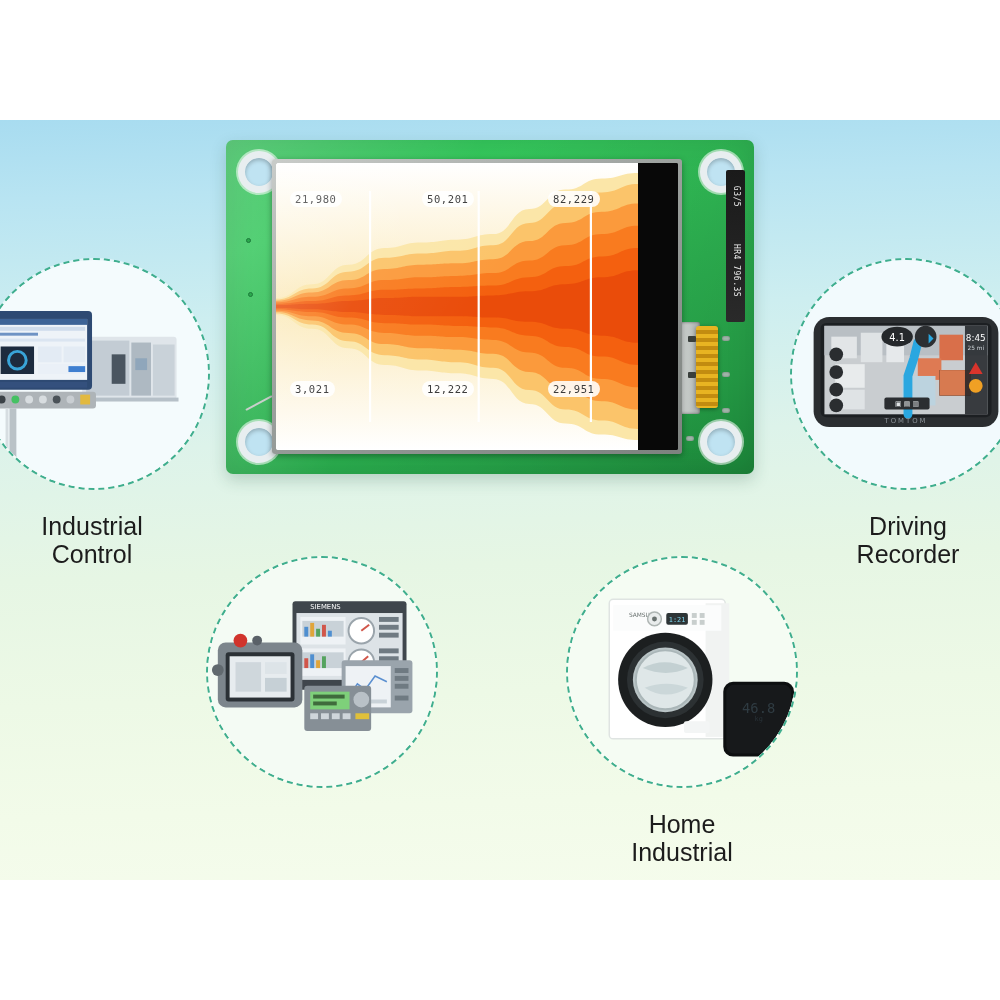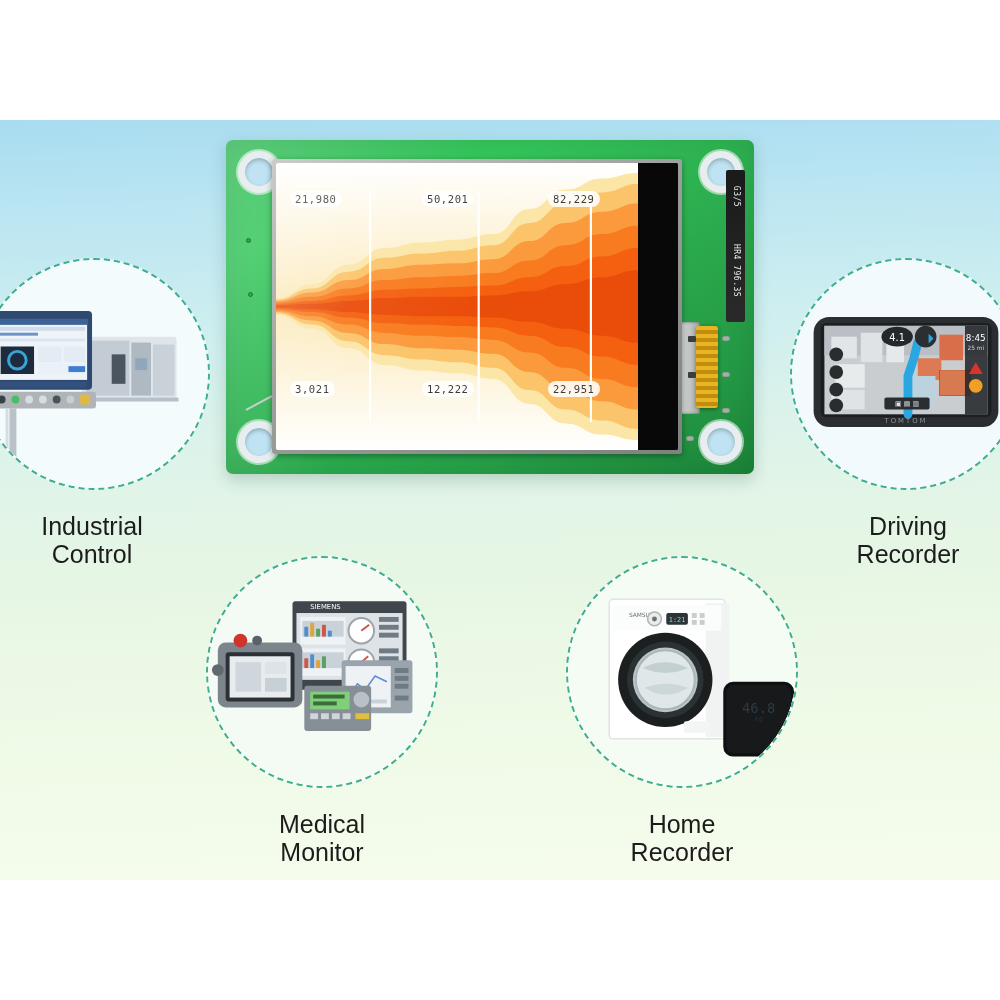--- a/index.html
+++ b/index.html
@@ -346,22 +346,20 @@
             <rect x="104" y="158" width="8" height="6" fill="#cfd6db"></rect>
             <rect x="115" y="158" width="8" height="6" fill="#cfd6db"></rect>
             <rect x="126" y="158" width="8" height="6" fill="#cfd6db"></rect>
             <rect x="137" y="158" width="8" height="6" fill="#cfd6db"></rect>
             <rect x="150" y="158" width="14" height="6" fill="#e0c03a"></rect>
           </svg>
         </div>
       </div>
     </div>
   </div>
-  <div class="cap-mm caption">Medical
-Monitor</div>
 
   <div class="app app-ha">
     <div class="circle">
       <div class="circle-inner">
         <div class="thumb">
           <svg viewBox="0 0 232 232">
             <rect x="0" y="0" width="232" height="232" fill="#f5fcf3"></rect>
             <rect x="42" y="42" width="118" height="142" rx="4" fill="#ffffff" stroke="#dfe4e2" stroke-width="1.5"></rect>
             <rect x="140" y="46" width="24" height="136" fill="#f1f3f2"></rect>
             <rect x="46" y="48" width="110" height="26" fill="#fbfcfc"></rect>
@@ -385,15 +383,15 @@
             <rect x="158" y="126" width="72" height="76" rx="10" fill="#0d0f10"></rect>
             <rect x="161" y="129" width="66" height="70" rx="8" fill="#17191b"></rect>
             <text x="194" y="158" font-family="DejaVu Sans Mono, monospace" font-size="14" fill="#2f3b42" text-anchor="middle">46.8</text>
             <text x="194" y="166" font-family="DejaVu Sans Mono, monospace" font-size="7" fill="#283238" text-anchor="middle">kg</text>
           </svg>
         </div>
       </div>
     </div>
   </div>
   <div class="cap-ha caption">Home
-Recorder</div>
+Industrial</div>
 
 </div>
 
 </body></html>

